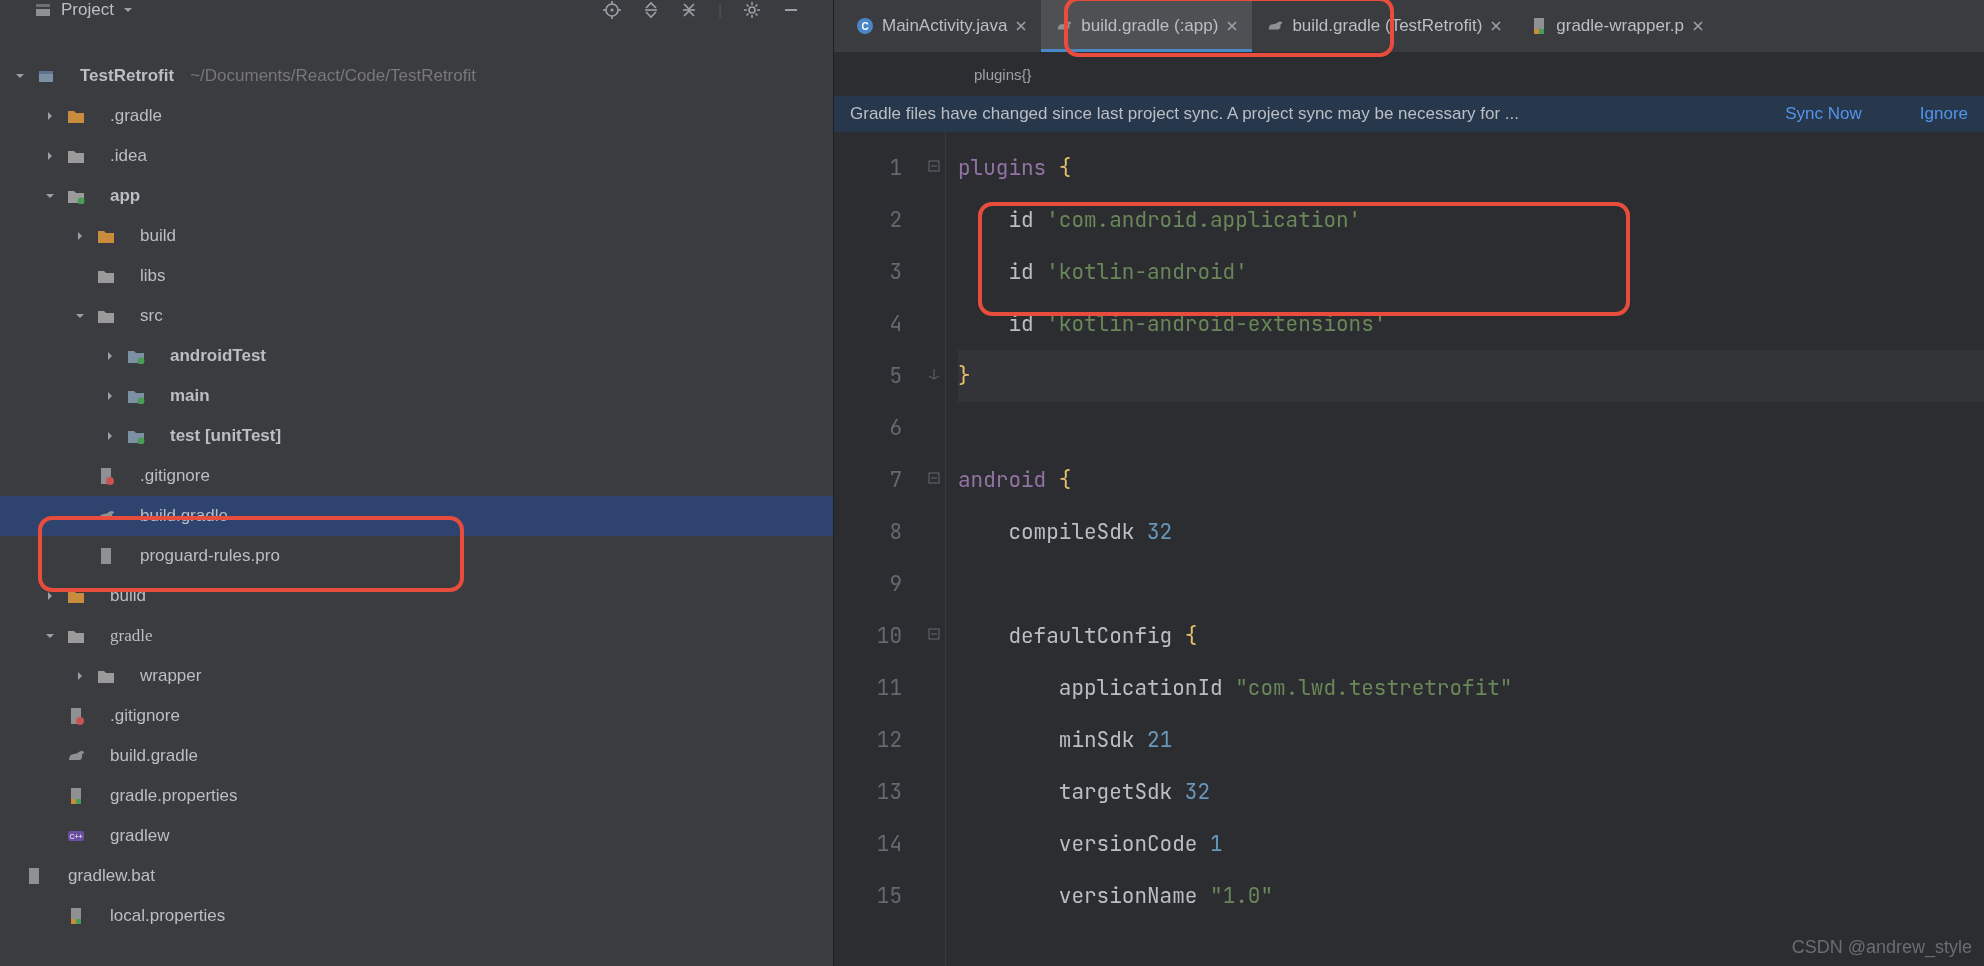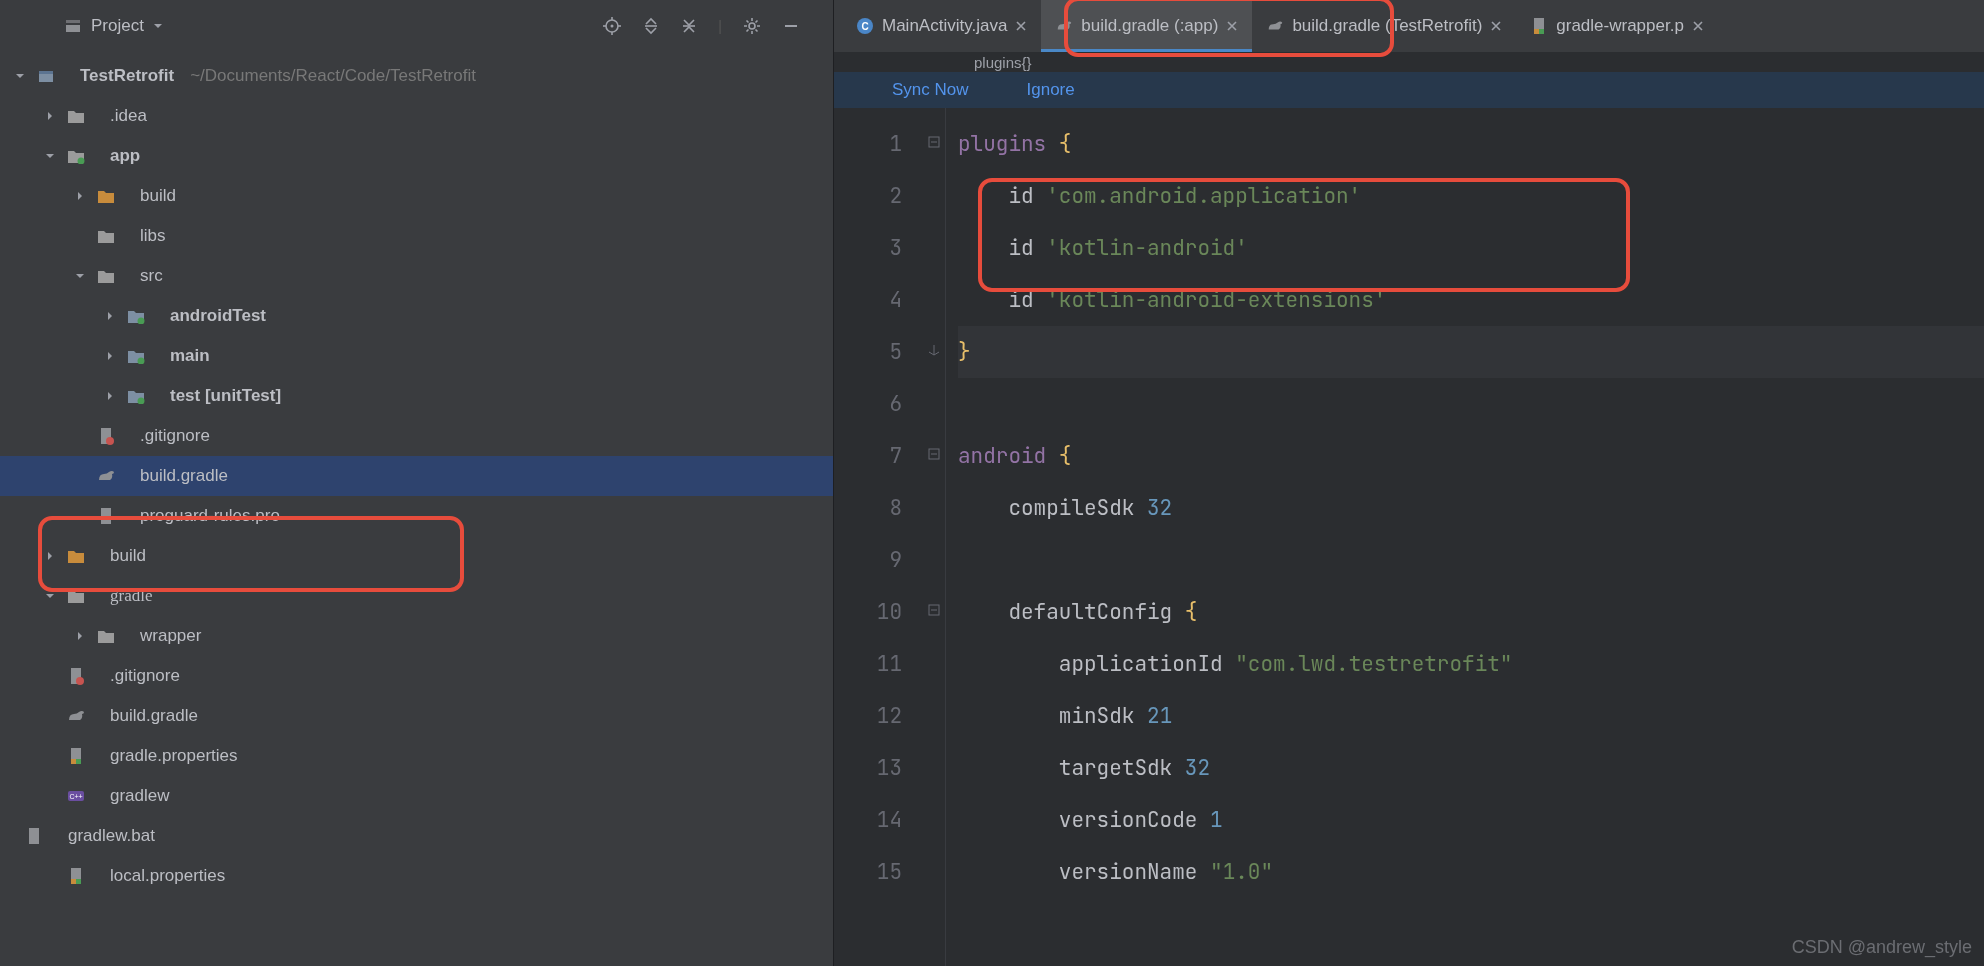--- a/index.html
+++ b/index.html
@@ -10,22 +10,22 @@
   font-size: 14px;
   overflow: hidden;
   width: 1984px;
   height: 966px;
 }
 .app { display: flex; height: 100%; }
 
 
 .sidebar { width: 834px; background: #3a3c3f; display: flex; flex-direction: column; border-right: 1px solid #1e1f22; }
 .sidebar-header {
-  height: 52px; display: flex; align-items: center; padding: 0 33px;
-  justify-content: space-between; background: #3a3c3f; margin-left: 30px;
+  height: 52px; display: flex; align-items: flex-start; padding: 0 33px;
+  justify-content: space-between; background: #3a3c3f;
 }
 .sidebar-header-left { display: flex; align-items: center; gap: 8px; }
 .proj-icon { width: 20px; height: 20px; display: inline-flex; align-items: center; justify-content: center; }
 .sidebar-title { font-size: 17px; color: #bcbec4; }
 .sidebar-header-right { display: flex; align-items: center; gap: 20px; }
 .icon-btn { color: #9da0a8; cursor: pointer; display: inline-flex; }
 .dropdown-arrow { color: #9da0a8; }
 
 .tree { flex: 1; overflow-y: auto; padding-top: 4px; }
 .tree-item {
@@ -48,21 +48,21 @@
   cursor: pointer; color: #bcbec4; font-size: 17px; position: relative;
 }
 .tab.active { background: #4e5053; }
 .tab.active::after {
   content: ""; position: absolute; left: 0; right: 0; bottom: 0; height: 3px;
   background: #4a88c7;
 }
 .tab .close { color: #9da0a8; }
 .tab-icon { width: 18px; height: 18px; display: inline-flex; align-items: center; justify-content: center; }
 
-.breadcrumb { height: 20px; display: flex; align-items: center; padding-left: 140px; color: #9da0a8; font-size: 15px; }
+.breadcrumb { height: 44px; display: flex; align-items: center; padding-left: 140px; color: #9da0a8; font-size: 15px; }
 
 .notif {
   background: #27384c; padding: 8px 16px; display: flex; align-items: center;
   gap: 16px; font-size: 17px;
 }
 .notif-text { flex: 1; color: #bcbec4; overflow: hidden; white-space: nowrap; text-overflow: ellipsis; }
 .notif-link { color: #5394ec; cursor: pointer; margin-left: 42px; }
 
 .code-area { flex: 1; display: flex; font-family: "JetBrains Mono", Menlo, Consolas, monospace; font-size: 21px; overflow: hidden; position: relative; }
 .gutter { width: 92px; text-align: right; padding: 10px 24px 10px 0; color: #666871; background: #2b2d30; line-height: 52px; user-select: none; }
@@ -160,20 +160,33 @@
       </div>
       <div id="tree-items">
           <div class="tree-item" style="padding-left: 42px;">
             <span class="arrow">
               <svg width="12" height="12" viewBox="0 0 12 12">
                 <path d="M4 2 L8 6 L4 10 Z" fill="currentColor"></path>
               </svg>
             </span>
             <span class="file-icon">
               <svg width="18" height="15" viewBox="0 0 18 15">
+                <path d="M1 2h6l2 2h8v10H1z" fill="#c88c3c"></path>
+              </svg>
+            </span>
+            <span class="label">.gradle</span>
+          </div>
+          <div class="tree-item" style="padding-left: 42px;">
+            <span class="arrow">
+              <svg width="12" height="12" viewBox="0 0 12 12">
+                <path d="M4 2 L8 6 L4 10 Z" fill="currentColor"></path>
+              </svg>
+            </span>
+            <span class="file-icon">
+              <svg width="18" height="15" viewBox="0 0 18 15">
                 <path d="M1 2h6l2 2h8v10H1z" fill="#9b9b9b"></path>
               </svg>
             </span>
             <span class="label">.idea</span>
           </div>
           <div class="tree-item" style="padding-left: 42px;">
             <span class="arrow">
               <svg width="12" height="12" viewBox="0 0 12 12">
                 <path d="M2 4 L6 8 L10 4 Z" fill="currentColor"></path>
               </svg>
@@ -451,20 +464,21 @@
             <svg width="12" height="12" viewBox="0 0 12 12">
               <path d="M2 2 L10 10 M10 2 L2 10" stroke="currentColor" stroke-width="1.6"></path>
             </svg>
           </span>
         </div>
       </div>
     <div class="breadcrumb">
       <span>plugins{}</span>
     </div>
     <div class="notif">
+      <span class="notif-text">Gradle files have changed since last project sync. A project sync may be necessary for ...</span>
       <span class="notif-link">Sync Now</span>
       <span class="notif-link">Ignore</span>
     </div>
     <div class="code-area">
       <div class="gutter" id="gutter">
           <div class="ln">1</div>
           <div class="ln">2</div>
           <div class="ln">3</div>
           <div class="ln">4</div>
           <div class="ln">5</div>

